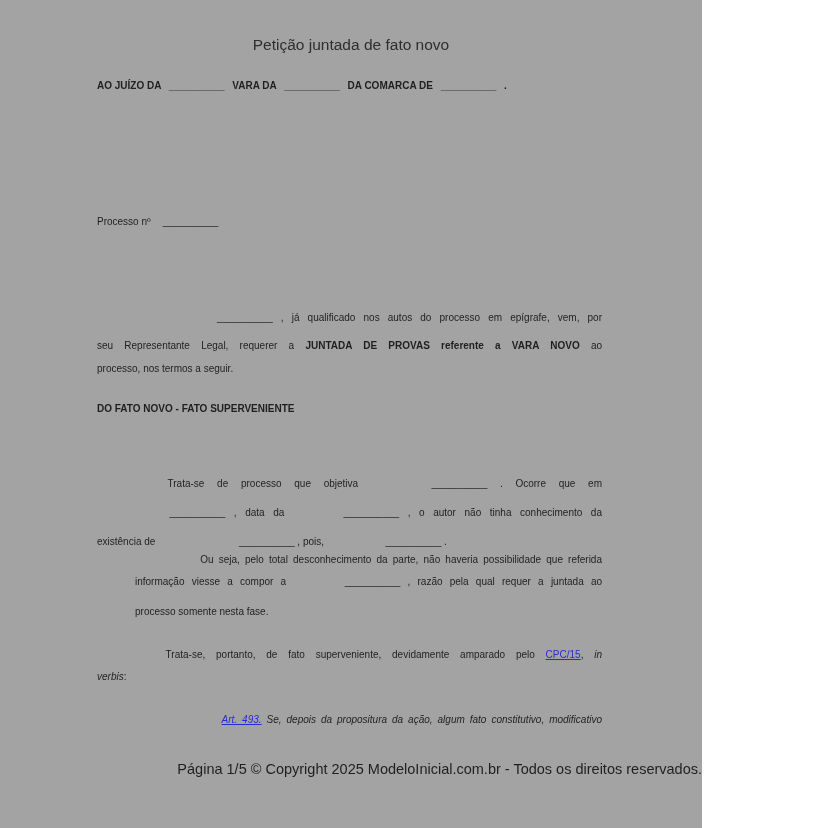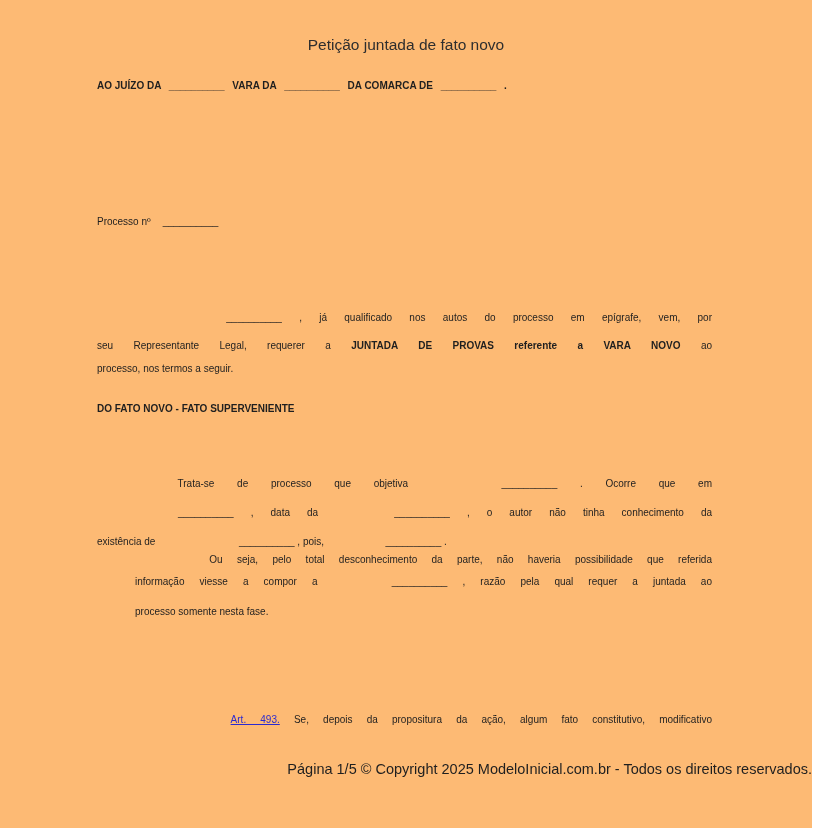--- a/index.html
+++ b/index.html
@@ -8,23 +8,23 @@
     background: #ffffff;
   }
   body {
     width: 828px;
     height: 828px;
     font-family: "Liberation Sans", sans-serif;
     color: #1f1f1f;
   }
   .page {
     position: relative;
-    width: 812px;
+    width: 702px;
     height: 828px;
-    background: #fdba74;
+    background: #a3a3a3;
     overflow: hidden;
   }
   .block {
     position: absolute;
     left: 97px;
     right: 100px;
     font-size: 10px;
     line-height: 19px;
     color: #1f1f1f;
   }
@@ -45,21 +45,21 @@
   .p1 .l2 { margin-top: 9px; }
   .p1 .l3 { margin-top: 4px; }
   .heading-line { top: 399px; font-weight: bold; }
   .p2 { top: 442px; margin-top: 32px; }
   .p2 .l2, .p2 .l3 { margin-top: 10px; }
   .p3 { top: 550px; margin-left: 38px; }
   .p3 .l2 { margin-top: 3px; }
   .p3 .l3 { margin-top: 11px; }
   .p4 { top: 645px; }
   .p4 .l2 { margin-top: 3px; }
-  .quote-line { top: 710px; }
+  .quote-line { top: 710px; font-style: italic; }
   .footer-line {
     position: absolute;
     top: 761px;
     left: 0;
     right: 0;
     text-align: right;
     font-size: 14.5px;
     color: #1f1f1f;
   }
   .jline {
@@ -154,20 +154,31 @@
       <span>informação viesse a compor a</span>
       <span class="sp" style="width:44px"></span>
       <span class="blank">__________</span>
       <span>, razão pela qual requer a juntada ao</span>
     </div>
     <div class="l3">
       <span>processo somente nesta fase.</span>
     </div>
   </div>
 
+  <div class="block p4">
+    <div class="l1 jline">
+      <span class="sp" style="width:58px"></span>
+      <span>Trata-se, portanto, de fato superveniente, devidamente amparado pelo</span>
+      <span class="link">CPC/15</span><span>,</span>
+      <span class="i">in</span>
+    </div>
+    <div class="l2">
+      <span class="i">verbis</span><span>:</span>
+    </div>
+  </div>
 
   <div class="block quote-line jline">
     <span class="sp" style="width:120px"></span>
     <span class="link">Art. 493.</span>
     <span>Se, depois da propositura da ação, algum fato constitutivo, modificativo</span>
   </div>
 
   <div class="footer-line">Página 1/5 © Copyright 2025 ModeloInicial.com.br - Todos os direitos reservados.</div>
 
 </div>

